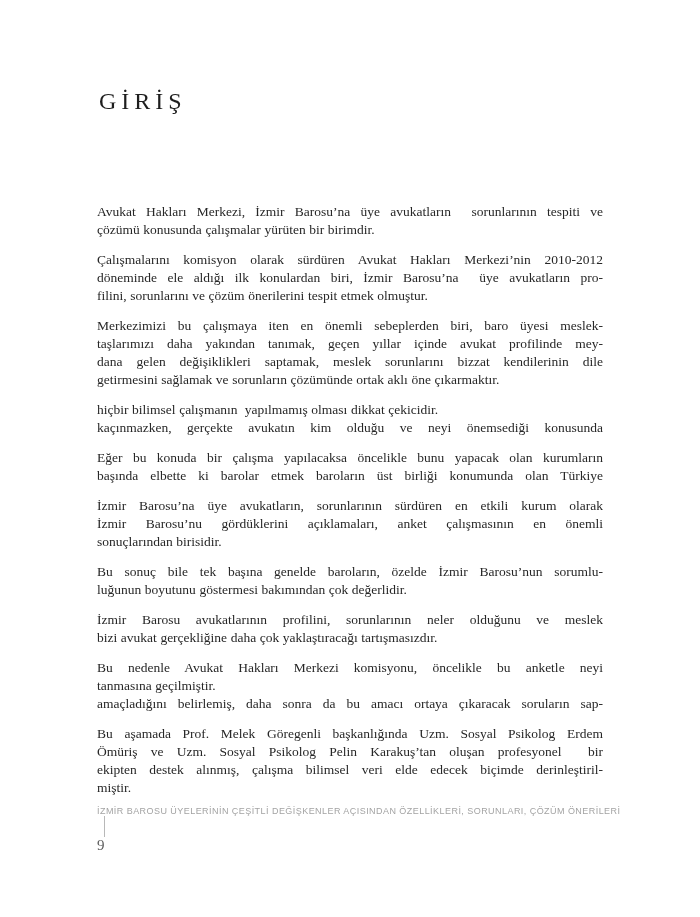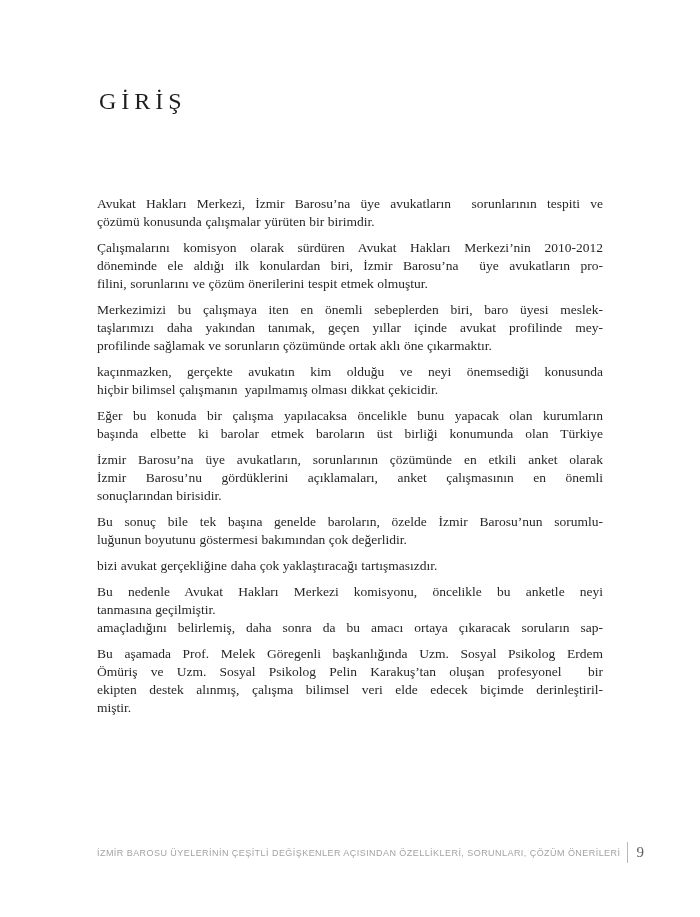--- a/index.html
+++ b/index.html
@@ -29,39 +29,40 @@
   .body-text {
     position: absolute;
     left: 97px;
     top: 191px;
     width: 506px;
     font-size: 13.5px;
     line-height: 18px;
     color: #272727;
   }
 
-  .para { margin: 4px 0 8px 0; }
+  .para { margin: 12px 0 8px 0; }
 
   .line {
     text-align: justify;
     text-align-last: justify;
     word-spacing: 0.2px;
   }
   .line.is-last {
     text-align: right;
     text-align-last: left;
   }
 
   .footer {
     position: absolute;
     left: 97px;
-    top: 842px;
+    top: 806px;
     width: 506px;
     display: flex;
-    align-items: center;
+    align-items: flex-start;
+    flex-direction: column;
   }
   .footer-text {
     font-family: "Liberation Sans", "DejaVu Sans", sans-serif;
     font-size: 9px;
     letter-spacing: 0.45px;
     color: #a3a3a3;
     white-space: nowrap;
   }
   .footer-divider {
     width: 1px;
@@ -89,40 +90,42 @@
         <div class="line is-last">çözümü konusunda çalışmalar yürüten bir birimdir.</div>
       </div>
       <div class="para">
         <div class="line">Çalışmalarını komisyon olarak sürdüren Avukat Hakları Merkezi’nin 2010-2012</div>
         <div class="line">döneminde ele aldığı ilk konulardan biri, İzmir Barosu’na &nbsp;üye avukatların pro-</div>
         <div class="line is-last">filini, sorunlarını ve çözüm önerilerini tespit etmek olmuştur.</div>
       </div>
       <div class="para">
         <div class="line">Merkezimizi bu çalışmaya iten en önemli sebeplerden biri, baro üyesi meslek-</div>
         <div class="line">taşlarımızı daha yakından tanımak, geçen yıllar içinde avukat profilinde mey-</div>
-        <div class="line is-last">profilinde sağlamak ve sorunların çözümünde ortak aklı öne çıkarmaktır.</div>
+        <div class="line">dana gelen değişiklikleri saptamak, meslek sorunlarını bizzat kendilerinin dile</div>
+        <div class="line is-last">getirmesini sağlamak ve sorunların çözümünde ortak aklı öne çıkarmaktır.</div>
       </div>
       <div class="para">
+        <div class="line is-last">hiçbir bilimsel çalışmanın &nbsp;yapılmamış olması dikkat çekicidir.</div>
         <div class="line">kaçınmazken, gerçekte avukatın kim olduğu ve neyi önemsediği konusunda</div>
-        <div class="line is-last">hiçbir bilimsel çalışmanın &nbsp;yapılmamış olması dikkat çekicidir.</div>
       </div>
       <div class="para">
         <div class="line">Eğer bu konuda bir çalışma yapılacaksa öncelikle bunu yapacak olan kurumların</div>
         <div class="line">başında elbette ki barolar etmek baroların üst birliği konumunda olan Türkiye</div>
       </div>
       <div class="para">
-        <div class="line">İzmir Barosu’na üye avukatların, sorunlarının çözümünde en etkili anket olarak</div>
+        <div class="line">İzmir Barosu’na üye avukatların, sorunlarının sürdüren en etkili kurum olarak</div>
         <div class="line">İzmir Barosu’nu gördüklerini açıklamaları, anket çalışmasının en önemli</div>
         <div class="line is-last">sonuçlarından birisidir.</div>
       </div>
       <div class="para">
         <div class="line">Bu sonuç bile tek başına genelde baroların, özelde İzmir Barosu’nun sorumlu-</div>
         <div class="line is-last">luğunun boyutunu göstermesi bakımından çok değerlidir.</div>
       </div>
       <div class="para">
+        <div class="line">İzmir Barosu avukatlarının profilini, sorunlarının neler olduğunu ve meslek</div>
         <div class="line is-last">bizi avukat gerçekliğine daha çok yaklaştıracağı tartışmasızdır.</div>
       </div>
       <div class="para">
         <div class="line">Bu nedenle Avukat Hakları Merkezi komisyonu, öncelikle bu anketle neyi</div>
         <div class="line is-last">tanmasına geçilmiştir.</div>
         <div class="line">amaçladığını belirlemiş, daha sonra da bu amacı ortaya çıkaracak soruların sap-</div>
       </div>
       <div class="para">
         <div class="line">Bu aşamada Prof. Melek Göregenli başkanlığında Uzm. Sosyal Psikolog Erdem</div>
         <div class="line">Ömüriş ve Uzm. Sosyal Psikolog Pelin Karakuş’tan oluşan profesyonel &nbsp;bir</div>

